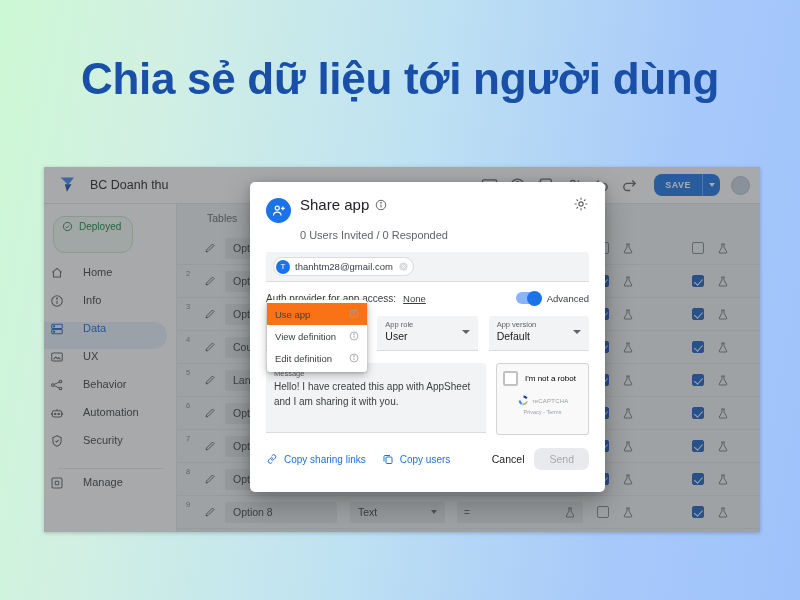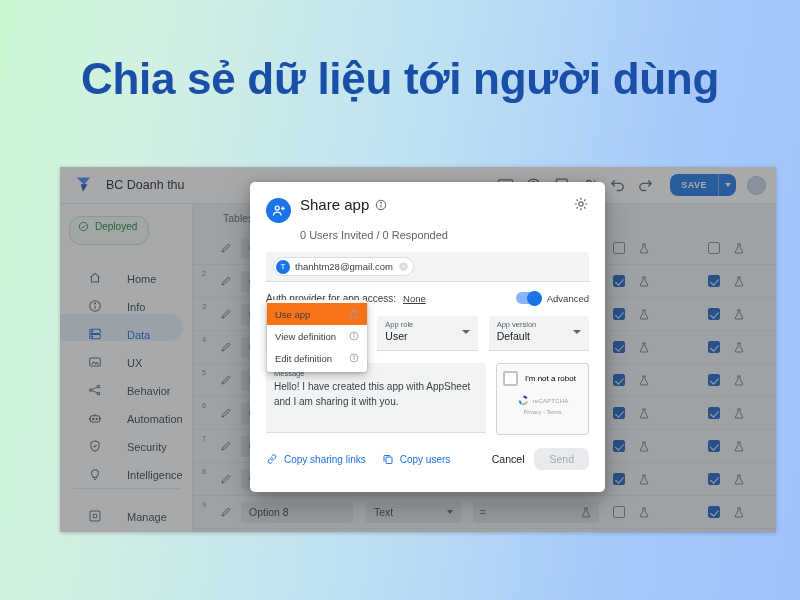--- a/index.html
+++ b/index.html
@@ -20,21 +20,21 @@
     font-size: 44px;
     font-weight: bold;
     color: #1a4fa8;
     letter-spacing: -0.3px;
     white-space: nowrap;
   }
 
   
   .shot {
     position: absolute;
-    left: 60px; top: 167px;
+    left: 44px; top: 167px;
     width: 716px; height: 365px;
     background: #f1f3f4;
     overflow: hidden;
     box-shadow: 0 1px 4px rgba(0,0,0,.22);
   }
   .shot-dim { position: absolute; inset: 0; background: rgba(60,64,67,.45); z-index: 40; pointer-events: none; }
 
   
   .topbar {
     position: absolute; left: 0; top: 0; width: 100%; height: 37px;
@@ -60,27 +60,27 @@
   .car i { border-left: 3.5px solid transparent; border-right: 3.5px solid transparent; border-top: 4px solid #fff; }
   .avatar-tb { width: 19px; height: 19px; border-radius: 50%; background: #c9d4e4; border: 1px solid #b0bfd4; }
 
   
   .sidebar {
     position: absolute; left: 0; top: 37px; width: 133px; bottom: 0;
     background: #fff; border-right: 1px solid #e8eaed; padding-top: 9px;
   }
   .deployed {
     display: inline-flex; align-items: center; gap: 6px;
-    margin: 3px 0 12px 9px; padding: 4px 11px 12px 8px;
+    margin: 3px 0 12px 9px; padding: 4px 11px 20px 8px;
     border: 1px solid #c6e6cd; border-radius: 12px; background: #f4fbf5;
   }
   .deployed span { font-size: 10px; color: #188038; }
   .nav-item {
-    display: flex; align-items: flex-end; gap: 25px; height: 27px;
-    padding-left: 28px; margin: 1px 9px 1px 0;
+    display: flex; align-items: flex-start; gap: 19px; height: 27px;
+    padding-left: 6px; margin: 1px 9px 1px 0;
     border-radius: 0 14px 14px 0; cursor: pointer;
   }
   .nav-item.sel { background: #e8f0fe; }
   .nav-item.sel .nav-label, .nav-item.sel svg { color: #1967d2; }
   .nav-label { font-size: 11px; color: #3c4043; }
   .nav-item svg { width: 14px; height: 14px; color: #5f6368; flex: none; }
   .nav-sep { height: 1px; background: #e8eaed; margin: 7px 12px 7px 14px; }
 
   
   .content { position: absolute; left: 133px; top: 37px; right: 0; bottom: 0; background: #f1f3f4; }
@@ -333,27 +333,20 @@
       </svg>
       <span class="nav-label">Automation</span>
     </div>
     <div class="nav-item">
       <svg viewBox="0 0 24 24" fill="none" stroke="currentColor" stroke-width="1.8">
         <path d="M12 3l7 3v6c0 4.5-3 7.7-7 9-4-1.3-7-4.5-7-9V6z"></path>
           <path d="M9.5 12l1.8 1.8 3.4-3.6"></path>
       </svg>
       <span class="nav-label">Security</span>
     </div>
-    <div class="nav-item">
-      <svg viewBox="0 0 24 24" fill="none" stroke="currentColor" stroke-width="1.8">
-        <path d="M9 16a6 6 0 1 1 6 0v2H9z"></path>
-          <path d="M10 21h4"></path>
-      </svg>
-      <span class="nav-label">Intelligence</span>
-    </div>
 
     <div class="nav-sep"></div>
 
     <div class="nav-item">
       <svg viewBox="0 0 24 24" fill="none" stroke="currentColor" stroke-width="1.8">
         <rect x="3.5" y="3.5" width="17" height="17" rx="2"></rect>
           <rect x="9" y="9" width="6" height="6" rx="1"></rect>
       </svg>
       <span class="nav-label">Manage</span>
     </div>

